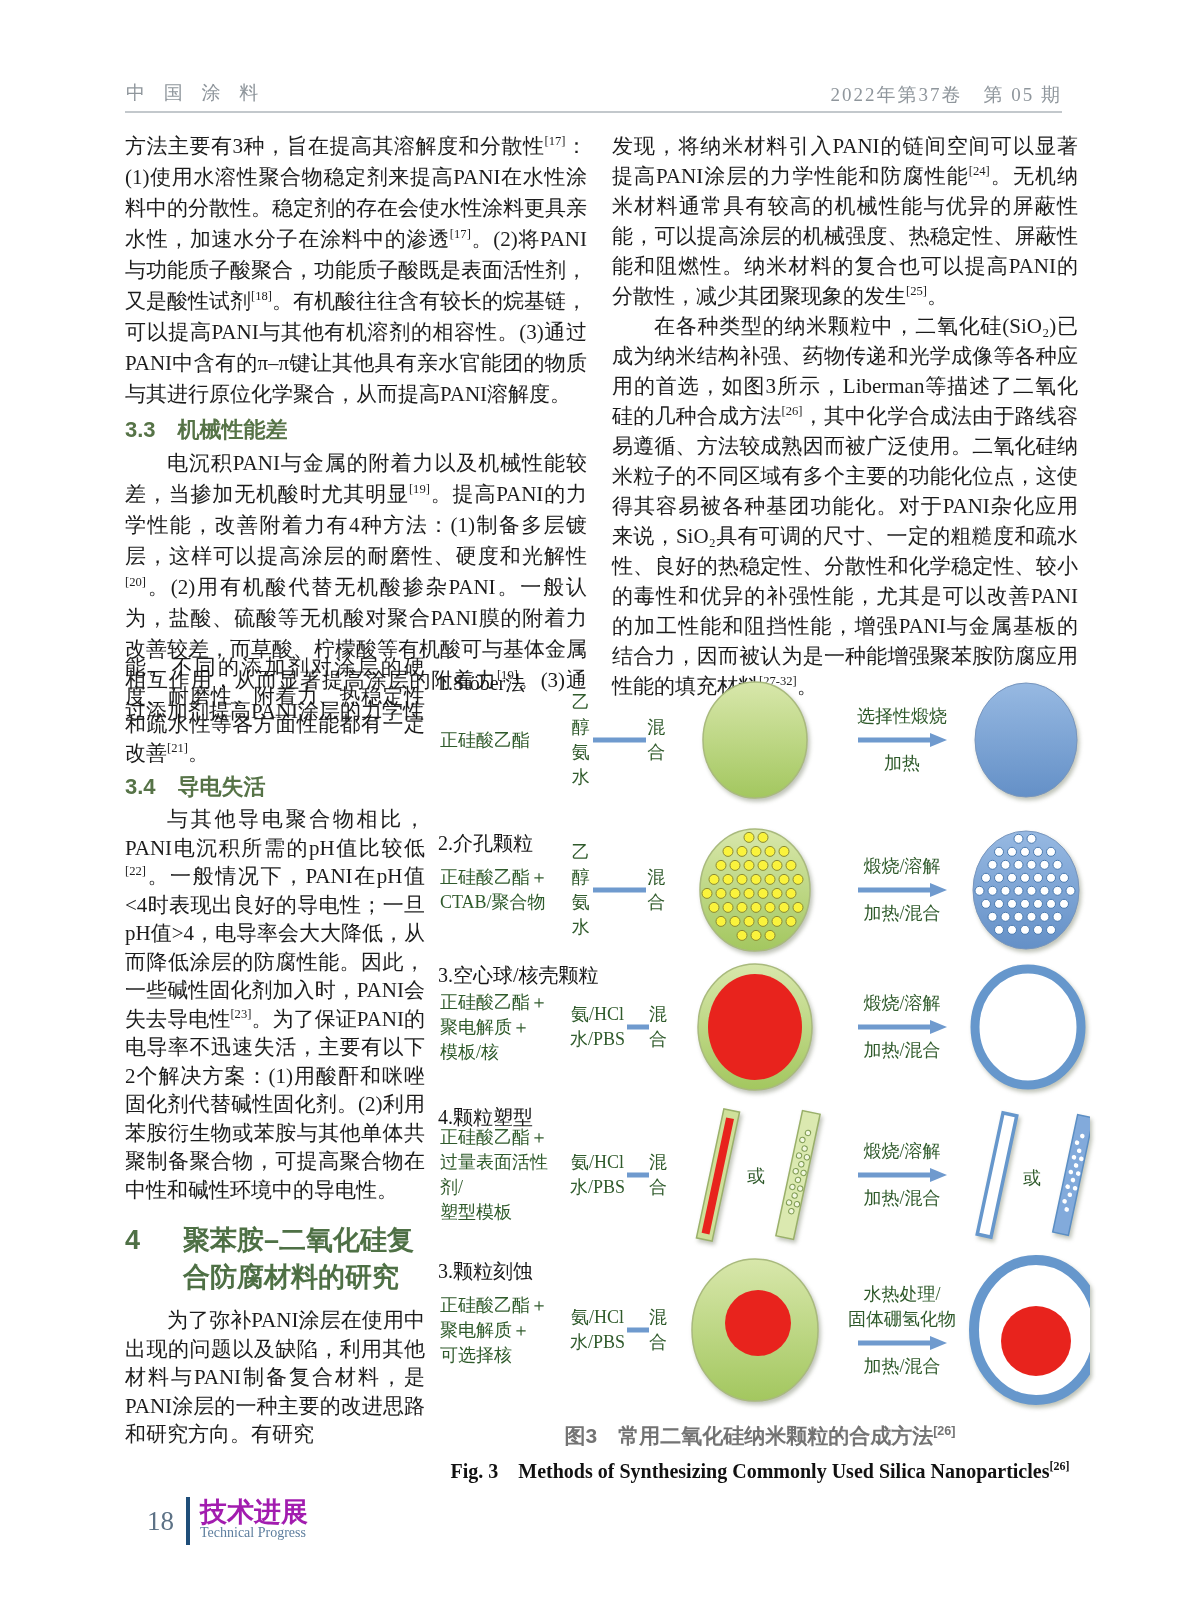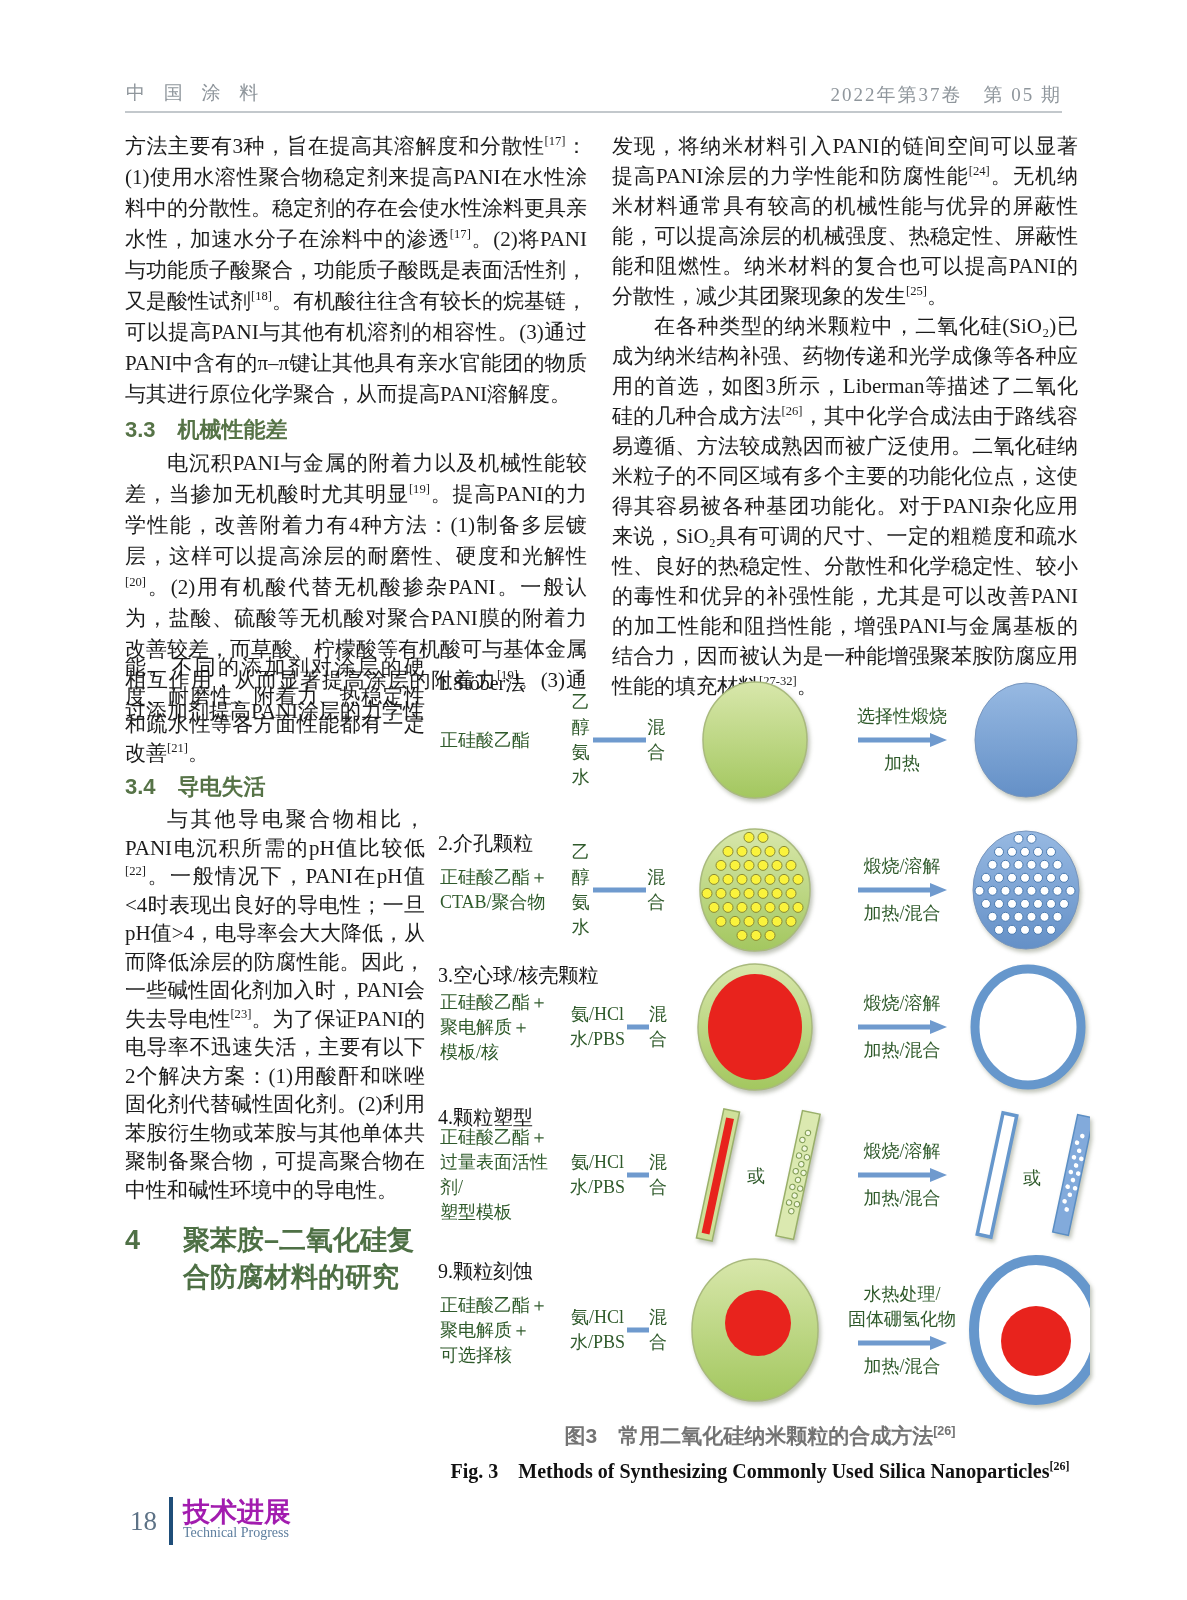--- a/index.html
+++ b/index.html
@@ -38,21 +38,21 @@
   .c-shape1{width:176px;flex:none;display:flex;justify-content:center;position:relative;}
   .c-shape2{width:129px;flex:none;display:flex;justify-content:center;position:relative;}
   .arrow-svg{margin:3px 0;}
   .shadowed{filter:drop-shadow(2px 3px 2px rgba(110,120,95,.45));}
   .or-label{position:absolute;color:#2f5a2b;font-size:18px;}
   .cap-cn{font-family:"Liberation Sans","DejaVu Sans",sans-serif;font-weight:bold;font-size:21px;
           color:#737373;text-align:center;margin-top:14px;}
   .cap-en{font-weight:bold;font-size:20px;color:#111;text-align:center;margin-top:8px;}
   
   .footer{position:absolute;left:130px;top:1497px;display:flex;align-items:center;}
-  .pagenum{font-size:27px;color:#5d7286;margin-right:12px;}
+  .pagenum{font-size:27px;color:#5d7286;margin-right:12px;margin-left:17px;}
   .fbar{width:4px;height:48px;background:#1f4e79;margin-right:10px;flex:none;}
   .fcn{font-family:"Liberation Sans","DejaVu Sans",sans-serif;font-weight:bold;font-size:27px;
        color:#a21caf;line-height:24px;}
   .fen{font-size:14px;color:#5d7e9e;line-height:18px;}
 </style>
 </head>
 <body>
 
 <svg width="0" height="0" style="position:absolute" aria-hidden="true">
   <defs>
@@ -85,20 +85,21 @@
   </section>
 
   <section class="col-ln">
     <p class="body"><span>能。不同的添加剂对涂层的硬度、耐磨性、附着力、热稳定性和疏水性等各方面性能都有一定改善</span><sup>[21]</sup><span>。</span></p>
     <div class="h-sub">3.4　导电失活</div>
     <p class="body indent"><span>与其他导电聚合物相比，PANI电沉积所需的pH值比较低</span><sup>[22]</sup><span>。一般情况下，PANI在pH值&lt;4时表现出良好的导电性；一旦pH值&gt;4，电导率会大大降低，从而降低涂层的防腐性能。因此，一些碱性固化剂加入时，PANI会失去导电性</span><sup>[23]</sup><span>。为了保证PANI的电导率不迅速失活，主要有以下2个解决方案：(1)用酸酐和咪唑固化剂代替碱性固化剂。(2)利用苯胺衍生物或苯胺与其他单体共聚制备聚合物，可提高聚合物在中性和碱性环境中的导电性。</span></p>
     <div class="h-sec">
       <span class="num">4</span>
       <span class="txt">聚苯胺–二氧化硅复合防腐材料的研究</span>
     </div>
+    <p class="body indent"><span>为了弥补PANI涂层在使用中出现的问题以及缺陷，利用其他材料与PANI制备复合材料，是PANI涂层的一种主要的改进思路和研究方向。有研究</span></p>
   </section>
 
   <section class="figure">
 
     <div class="fig-row fr1">
       <div class="fig-title">1.Stöber法</div>
       <div class="c-reagent fig-green">正硅酸乙酯</div>
       <div class="c-arrow">
         <div class="fig-green">乙醇
 氨
@@ -365,21 +366,21 @@
                 <circle cx="-2.75" cy="27.5" r="2.3" fill="#ffffff"></circle>
                 <circle cx="1" cy="35" r="2.3" fill="#ffffff"></circle>
               </g>
           </g>
         </svg>
         <span class="or-label" style="left:62px;top:66px;">或</span>
       </div>
     </div>
 
     <div class="fig-row fr5">
-      <div class="fig-title">9.颗粒刻蚀</div>
+      <div class="fig-title">3.颗粒刻蚀</div>
       <div class="c-reagent fig-green">正硅酸乙酯＋
 聚电解质＋
 可选择核</div>
       <div class="c-arrow">
         <div class="fig-green">氨/HCl
 水/PBS</div>
         <svg class="arrow-svg" width="92" height="16">
             <line x1="2" y1="8" x2="74" y2="8" stroke="#6f9ace" stroke-width="5"></line>
             <polygon points="74,1 91,8 74,15" fill="#6f9ace"></polygon>
           </svg>

